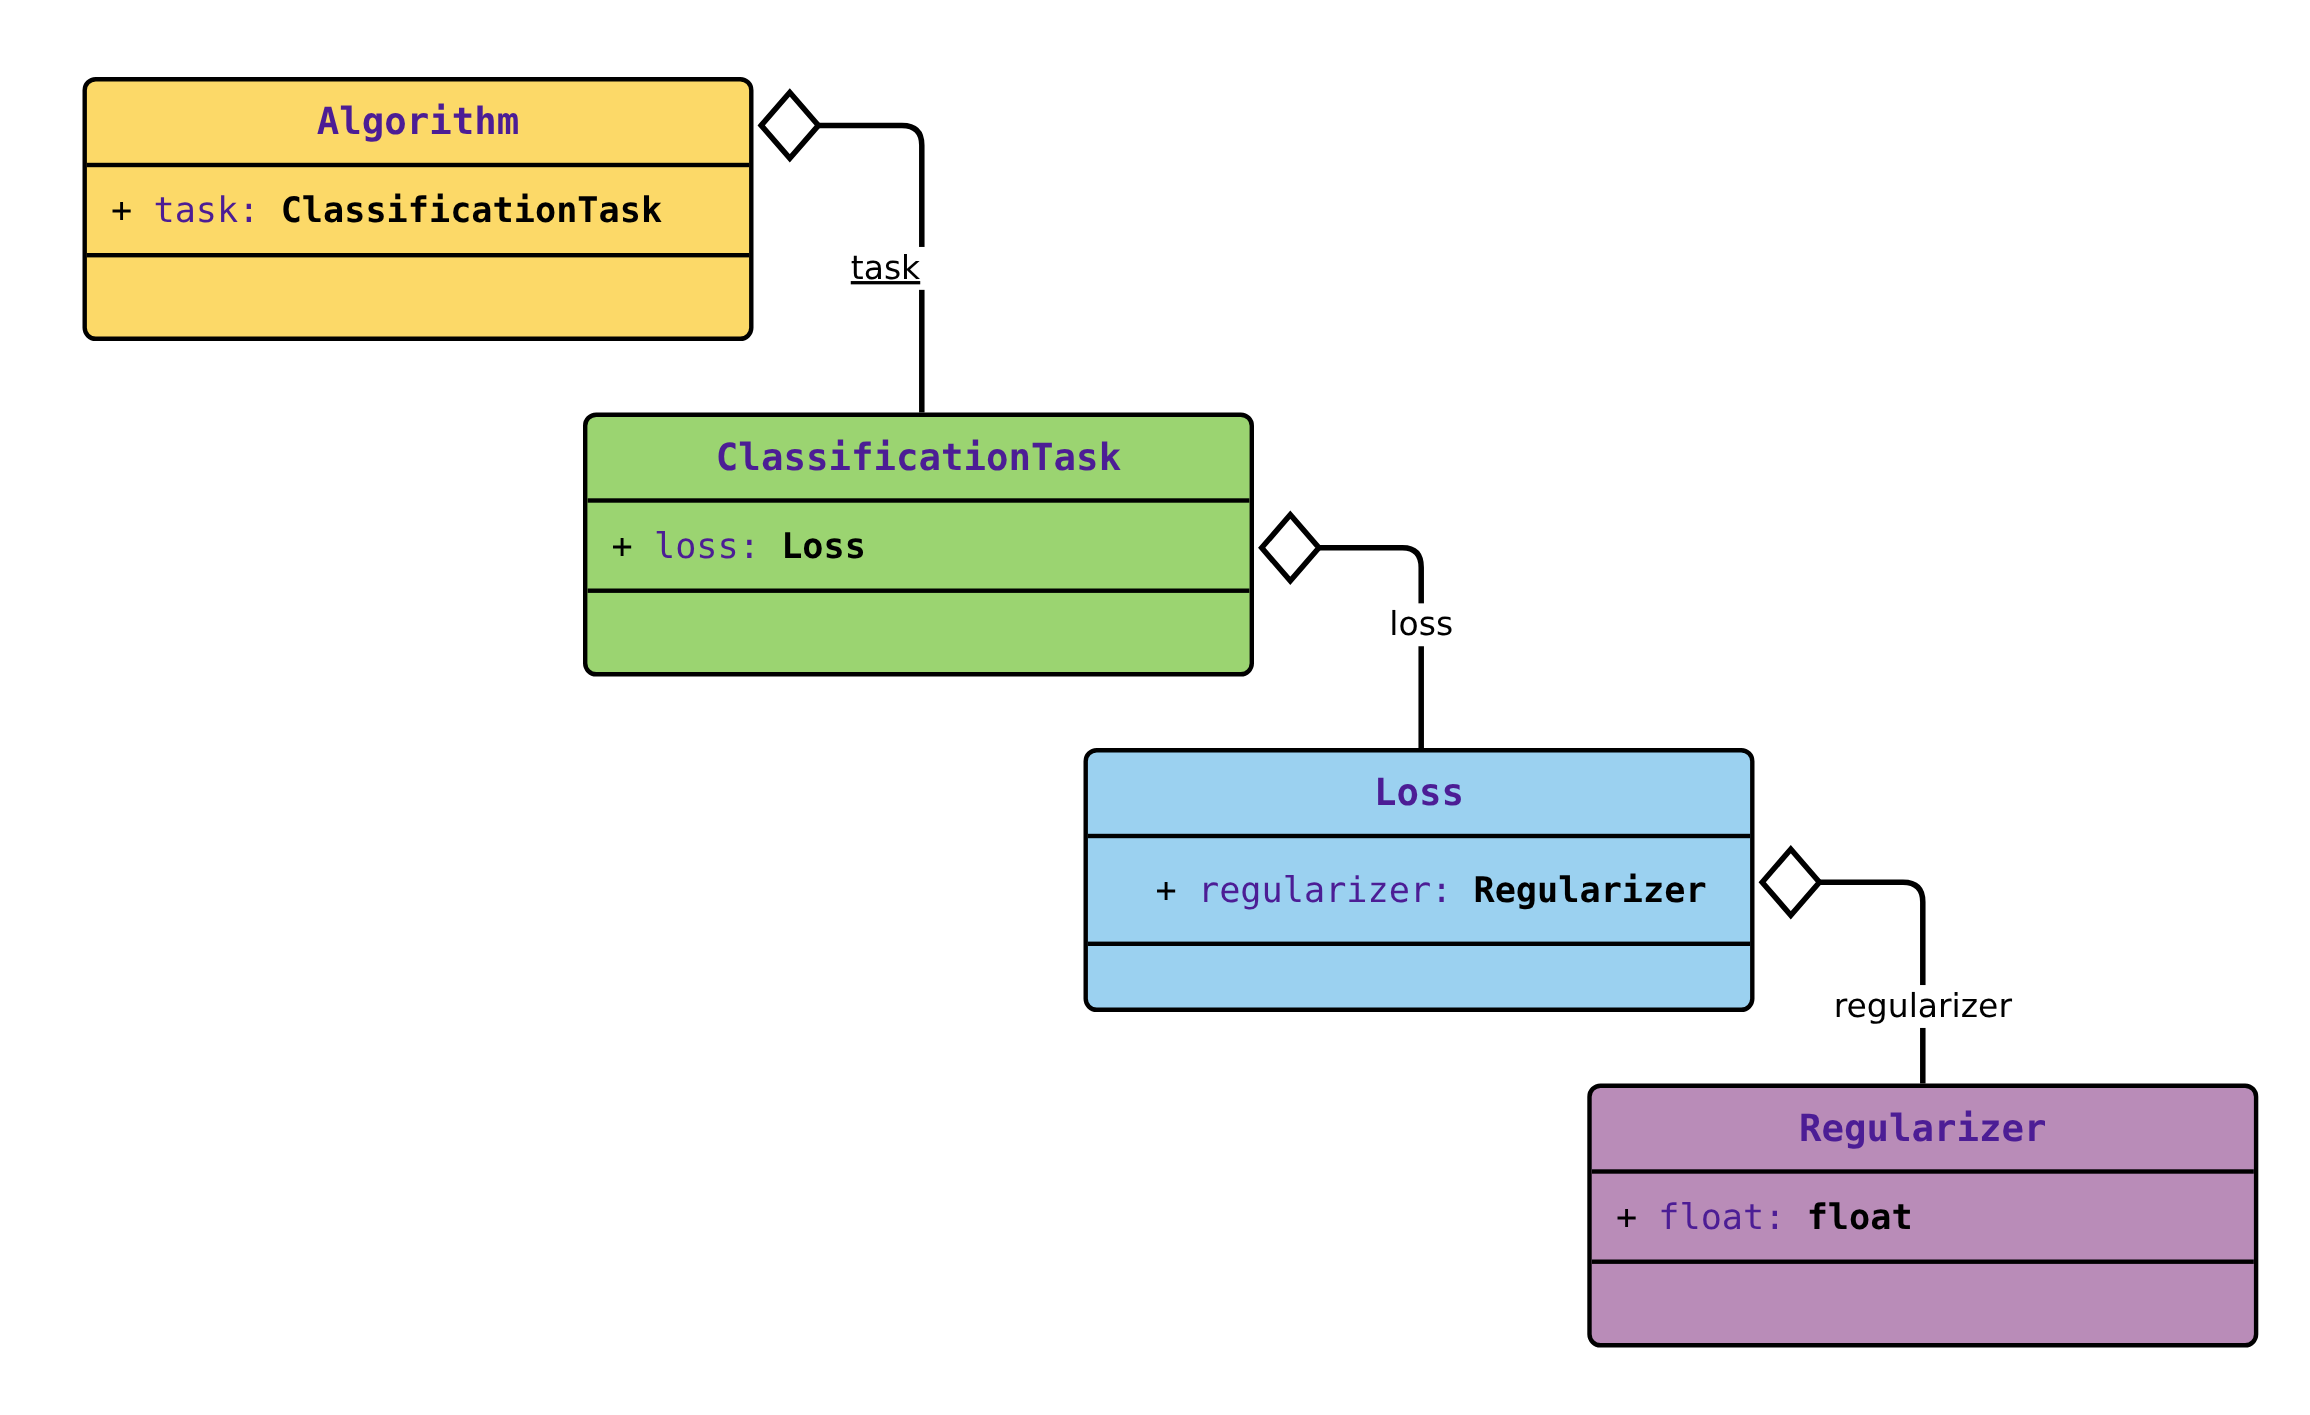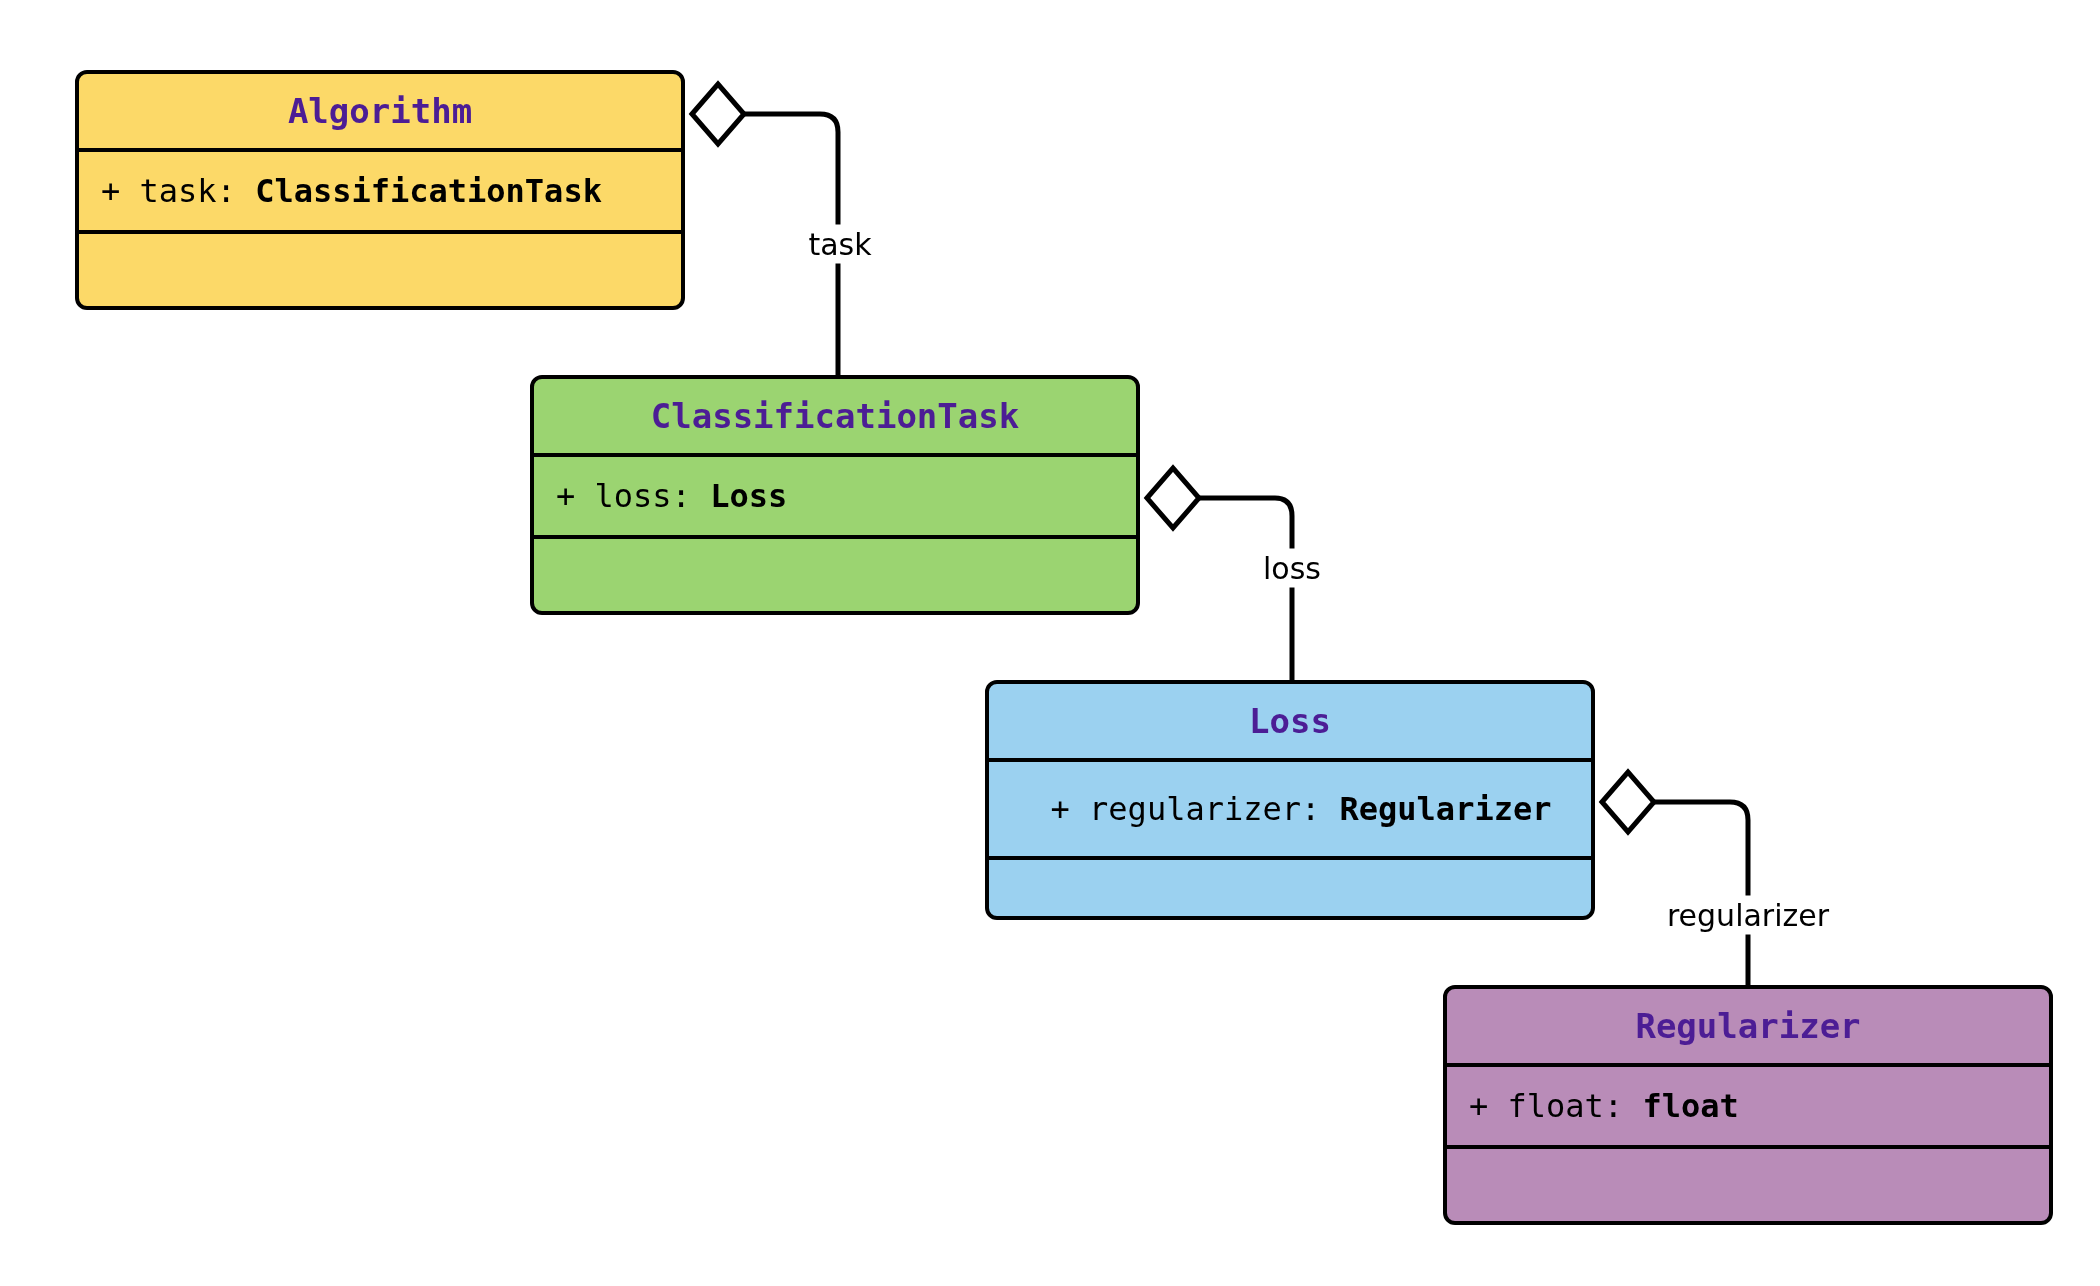--- a/index.html
+++ b/index.html
@@ -53,21 +53,21 @@
   }
   .uml-attr {
     font-family: "DejaVu Sans Mono", monospace;
     white-space: pre;
     padding-left: 22px;
   }
   .attr-vis {
     color: #000000;
   }
   .attr-name {
-    color: #000000;
+    color: #4c1d95;
   }
   .attr-type {
     color: #000000;
     font-weight: bold;
   }
   .uml-methods {
     box-sizing: border-box;
   }
   .edge-label {
     position: absolute;
@@ -124,18 +124,18 @@
       </div>
       <div class="uml-class" style="left: 1443px; top: 985px; width: 610px; height: 240px; background: rgb(185, 140, 184);">
         <div class="uml-title" style="height: 78px; font-size: 34px;">Regularizer</div>
         <div class="uml-attrs" style="height: 82px;">
           <div class="uml-attr" style="font-size: 32px;"><span class="attr-vis">+</span><span class="attr-name"> float:</span><span class="attr-type"> float</span></div>
         </div>
         <div class="uml-methods" style="height: 72px;"></div>
       </div>
     </div>
   <div id="labels-layer">
-      <div class="edge-label" style="left: 840px; top: 244px;">task</div>
+      <div class="edge-label" style="left: 805px; top: 244px; text-decoration: underline;">task</div>
       <div class="edge-label" style="left: 1292px; top: 568px;">loss</div>
       <div class="edge-label" style="left: 1748px; top: 915px;">regularizer</div>
     </div>
 
 </div>
 
 </body></html>

